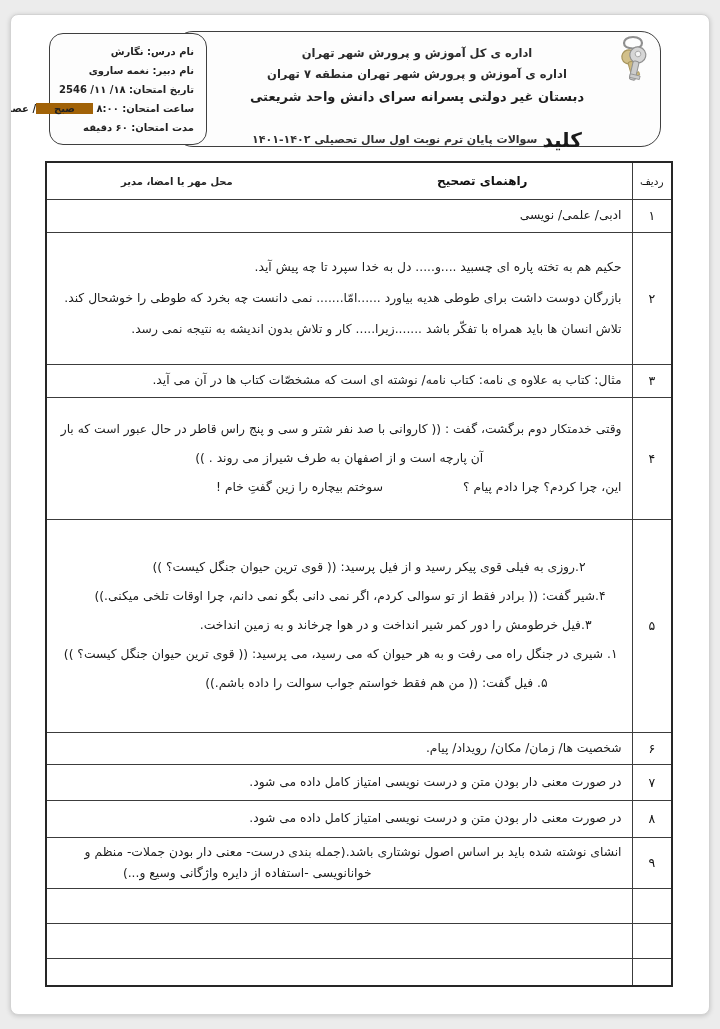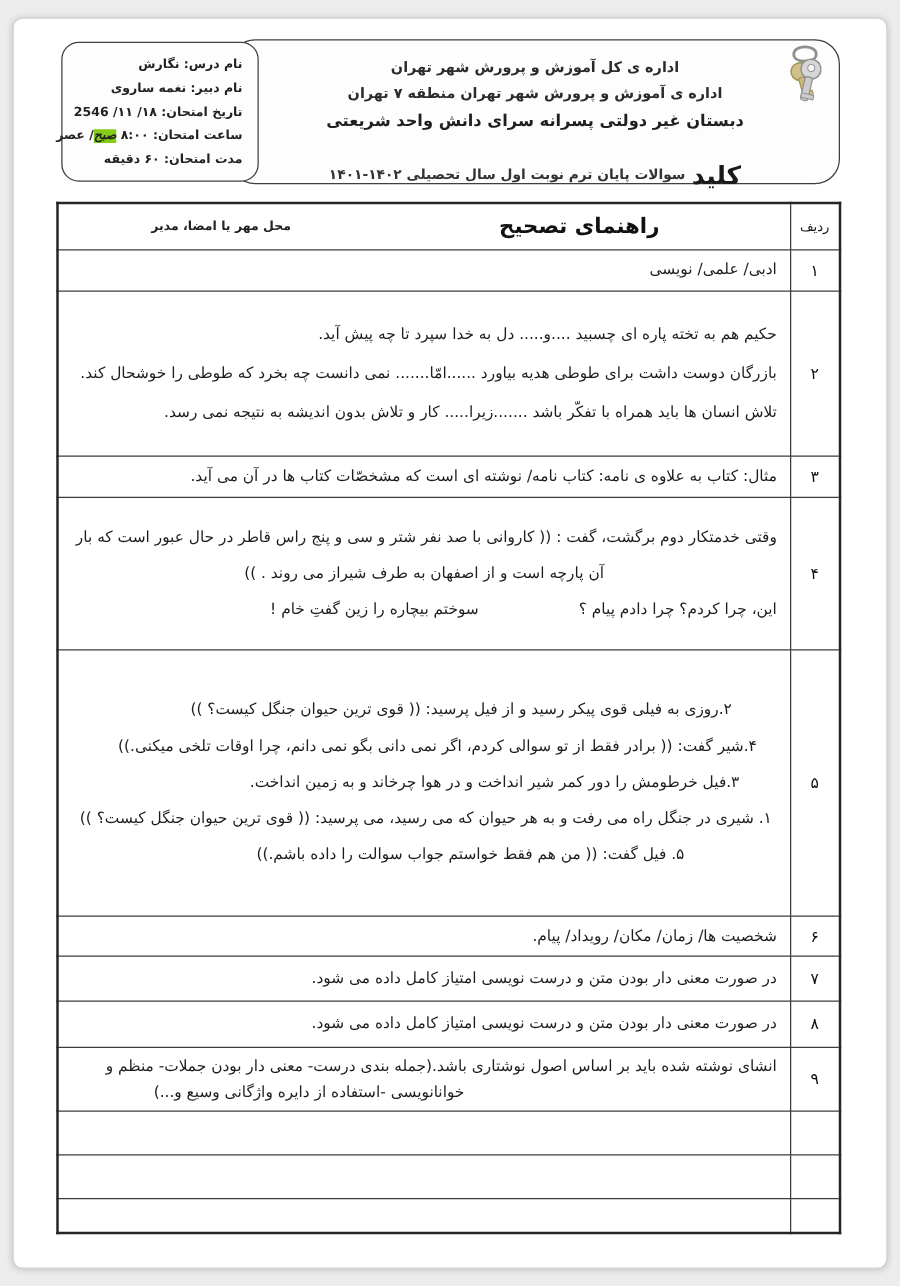--- a/index.html
+++ b/index.html
@@ -16,41 +16,41 @@
     background:#ffffff;
     border:1px solid #d3d3d3;
     border-radius:8px;
     box-shadow:0 1px 5px rgba(0,0,0,0.18);
     direction:rtl;
     overflow:hidden;
   }
   
   .header { position:relative; height:146px; }
   .school-box {
-    position:absolute; right:37px; top:16px;
+    position:absolute; right:48px; top:16px;
     width:488px; height:116px;
     border:1.6px solid #3f3f3f; border-radius:20px;
     text-align:center; padding-top:11px;
     background:#fdfdfd;
   }
   .sb-l1, .sb-l2 { font-size:11.5px; font-weight:bold; color:#2b2b2b; line-height:21px; }
   .sb-l3 { font-size:13px; font-weight:bold; color:#1f1f1f; line-height:24px; }
   .sb-l4 { margin-top:17px; line-height:26px; }
   .klid { font-size:20px; font-weight:bold; color:#1a1a1a; vertical-align:middle; }
   .sb-rest { font-size:11px; font-weight:bold; color:#333; vertical-align:middle; }
   .keys-wrap { position:absolute; right:7px; top:2px; }
   .info-box {
     position:absolute; left:38px; top:18px;
     width:158px; height:112px;
     border:1.5px solid #3f3f3f; border-radius:14px;
     padding:8px 12px 0;
     background:#fdfdfd;
   }
   .ib-line { font-size:10px; font-weight:bold; color:#222; line-height:19px; text-align:right; white-space:nowrap; }
-  .hl { background:#84cc16; padding:0 0;font-style:italic; }
+  .hl { background:#a16207; padding:0 18px; }
   
   .answer-table {
     width:628px; margin:0 36px;
     border-collapse:collapse; table-layout:fixed;
     border:2px solid #262626;
   }
   .answer-table td { border:1px solid #3c3c3c; }
   .num-cell { text-align:center; vertical-align:middle; font-size:12.5px; color:#111; }
   .content-cell { padding:3px 10px; vertical-align:middle; font-size:12.3px; color:#1d1d1d; overflow:hidden; }
   .line { text-align:right; line-height:19px; }
@@ -58,21 +58,21 @@
   .sp-lg { margin:10px 0; }
   .sp-xs { margin:2px 0; }
   .center { text-align:center; }
   .verse { display:flex; gap:80px; }
   .ind-36 { padding-right:36px; } .ind-16 { padding-right:16px; }
   .ind-30 { padding-right:30px; } .ind-4  { padding-right:4px;  }
   .ind-74 { padding-right:74px; } .ind-250{ padding-right:250px; }
   .head-cell { position:relative; }
   .guide-title {
     position:absolute; right:104px; top:50%; transform:translateY(-50%);
-    font-size:17px; font-weight:bold; color:#111; white-space:nowrap;
+    font-size:12px; font-weight:bold; color:#111; white-space:nowrap;
   }
   .stamp-note {
     position:absolute; left:74px; top:50%; transform:translateY(-50%);
     font-size:10px; font-weight:bold; color:#222; white-space:nowrap;
   }
   .num-head { font-size:10.5px; font-weight:normal; }
   tr.hdr td { height:37px; }
   tr.r1 td { height:33px; }  tr.r2 td { height:132px; }
   tr.r3 td { height:33px; }  tr.r4 td { height:122px; }
   tr.r5 td { height:213px; } tr.r6 td { height:32px; }

